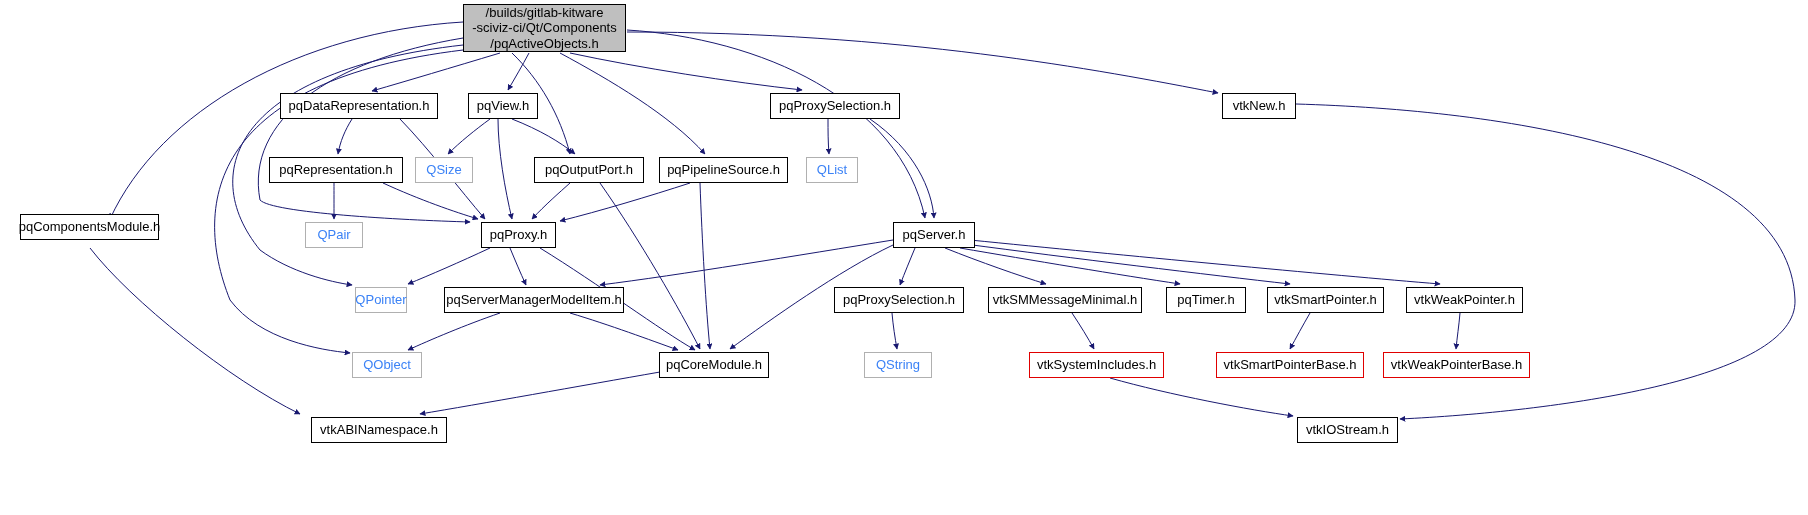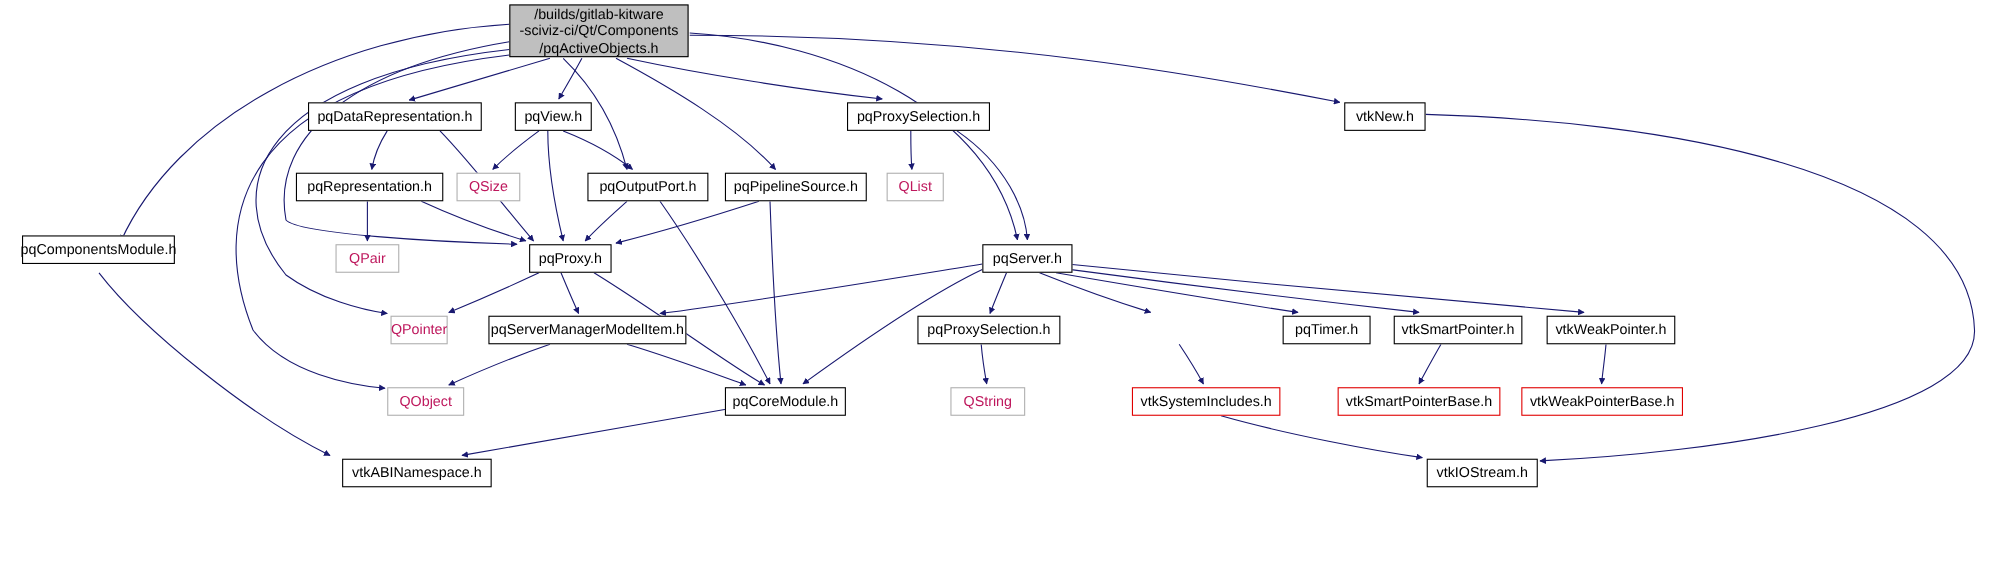--- a/index.html
+++ b/index.html
@@ -37,21 +37,21 @@
     border: 1px solid #000000;
     white-space: pre;
     z-index: 2;
   }
   .node.root {
     background: #bfbfbf;
     border: 1px solid #000000;
   }
   .node.plain {
     border: 1px solid #b0b0b0;
-    color: #be185d;
+    color: #3b82f6;
   }
   .node.red {
     border: 1px solid #e00000;
     color: #000000;
   }
 </style>
 </head>
 <body>
 
 <div id="canvas">
@@ -143,20 +143,21 @@
   <div class="node plain" style="left:806px;top:157px;width:52px;height:26px;">QList</div>
 
   <div class="node" style="left:4px;top:214px;width:139px;height:26px;margin-left:16px;">pqComponentsModule.h</div>
   <div class="node plain" style="left:305px;top:222px;width:58px;height:26px;">QPair</div>
   <div class="node" style="left:481px;top:222px;width:75px;height:26px;">pqProxy.h</div>
   <div class="node" style="left:893px;top:222px;width:82px;height:26px;">pqServer.h</div>
 
   <div class="node plain" style="left:355px;top:287px;width:52px;height:26px;">QPointer</div>
   <div class="node" style="left:444px;top:287px;width:180px;height:26px;">pqServerManagerModelItem.h</div>
   <div class="node" style="left:834px;top:287px;width:130px;height:26px;">pqProxySelection.h</div>
+  <div class="node" style="left:988px;top:287px;width:154px;height:26px;">vtkSMMessageMinimal.h</div>
   <div class="node" style="left:1166px;top:287px;width:80px;height:26px;">pqTimer.h</div>
   <div class="node" style="left:1267px;top:287px;width:117px;height:26px;">vtkSmartPointer.h</div>
   <div class="node" style="left:1406px;top:287px;width:117px;height:26px;">vtkWeakPointer.h</div>
 
   <div class="node plain" style="left:352px;top:352px;width:70px;height:26px;">QObject</div>
   <div class="node" style="left:659px;top:352px;width:110px;height:26px;">pqCoreModule.h</div>
   <div class="node plain" style="left:864px;top:352px;width:68px;height:26px;">QString</div>
   <div class="node red" style="left:1029px;top:352px;width:135px;height:26px;">vtkSystemIncludes.h</div>
   <div class="node red" style="left:1216px;top:352px;width:148px;height:26px;">vtkSmartPointerBase.h</div>
   <div class="node red" style="left:1383px;top:352px;width:147px;height:26px;">vtkWeakPointerBase.h</div>

